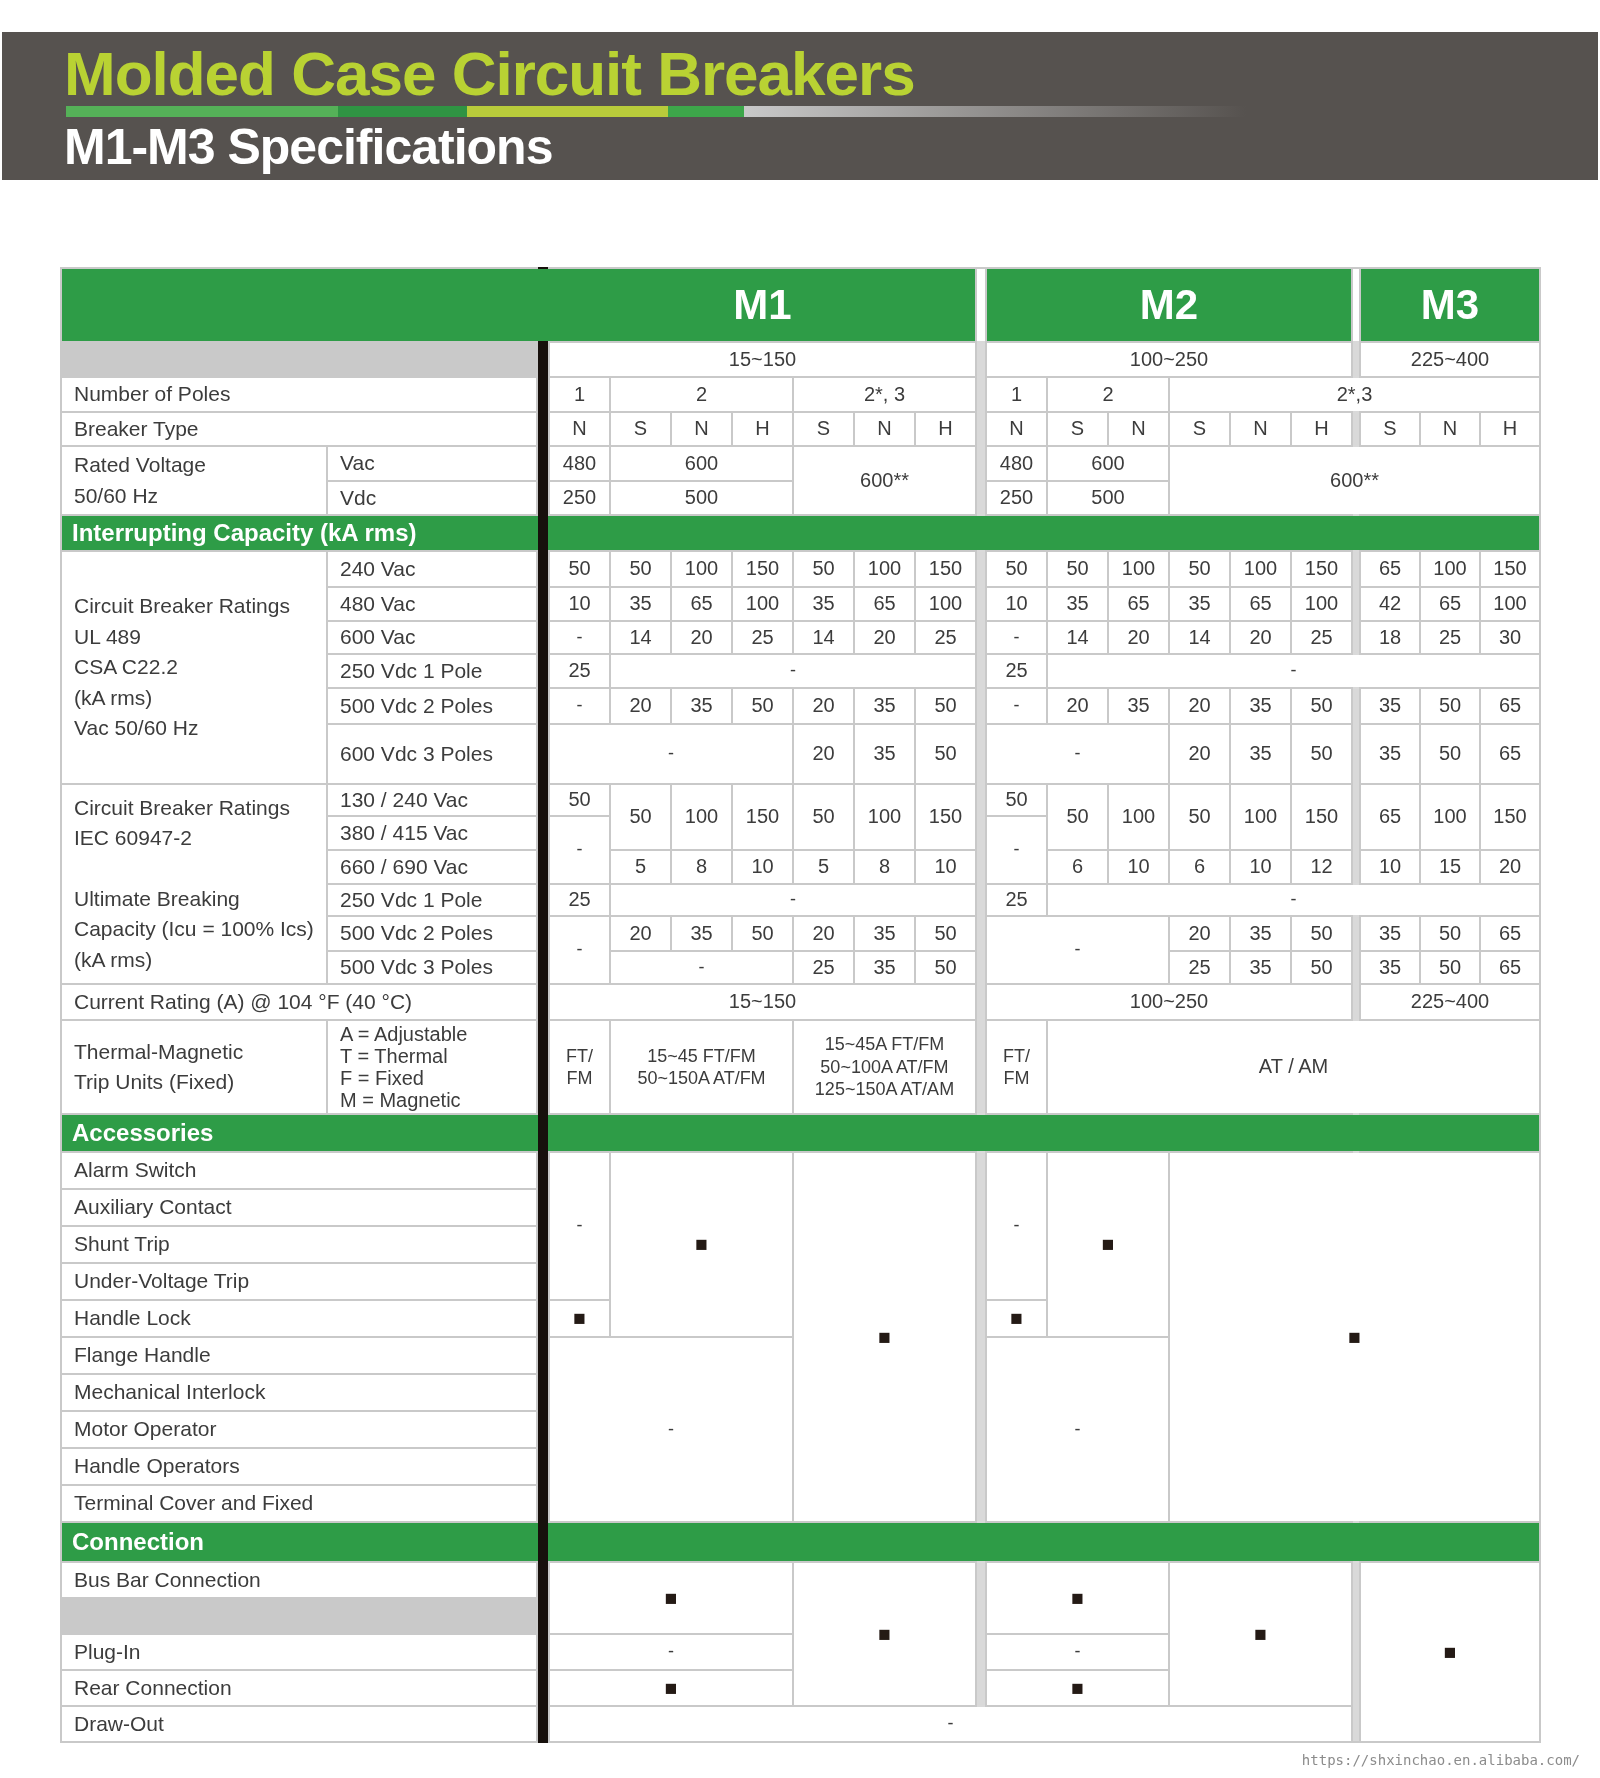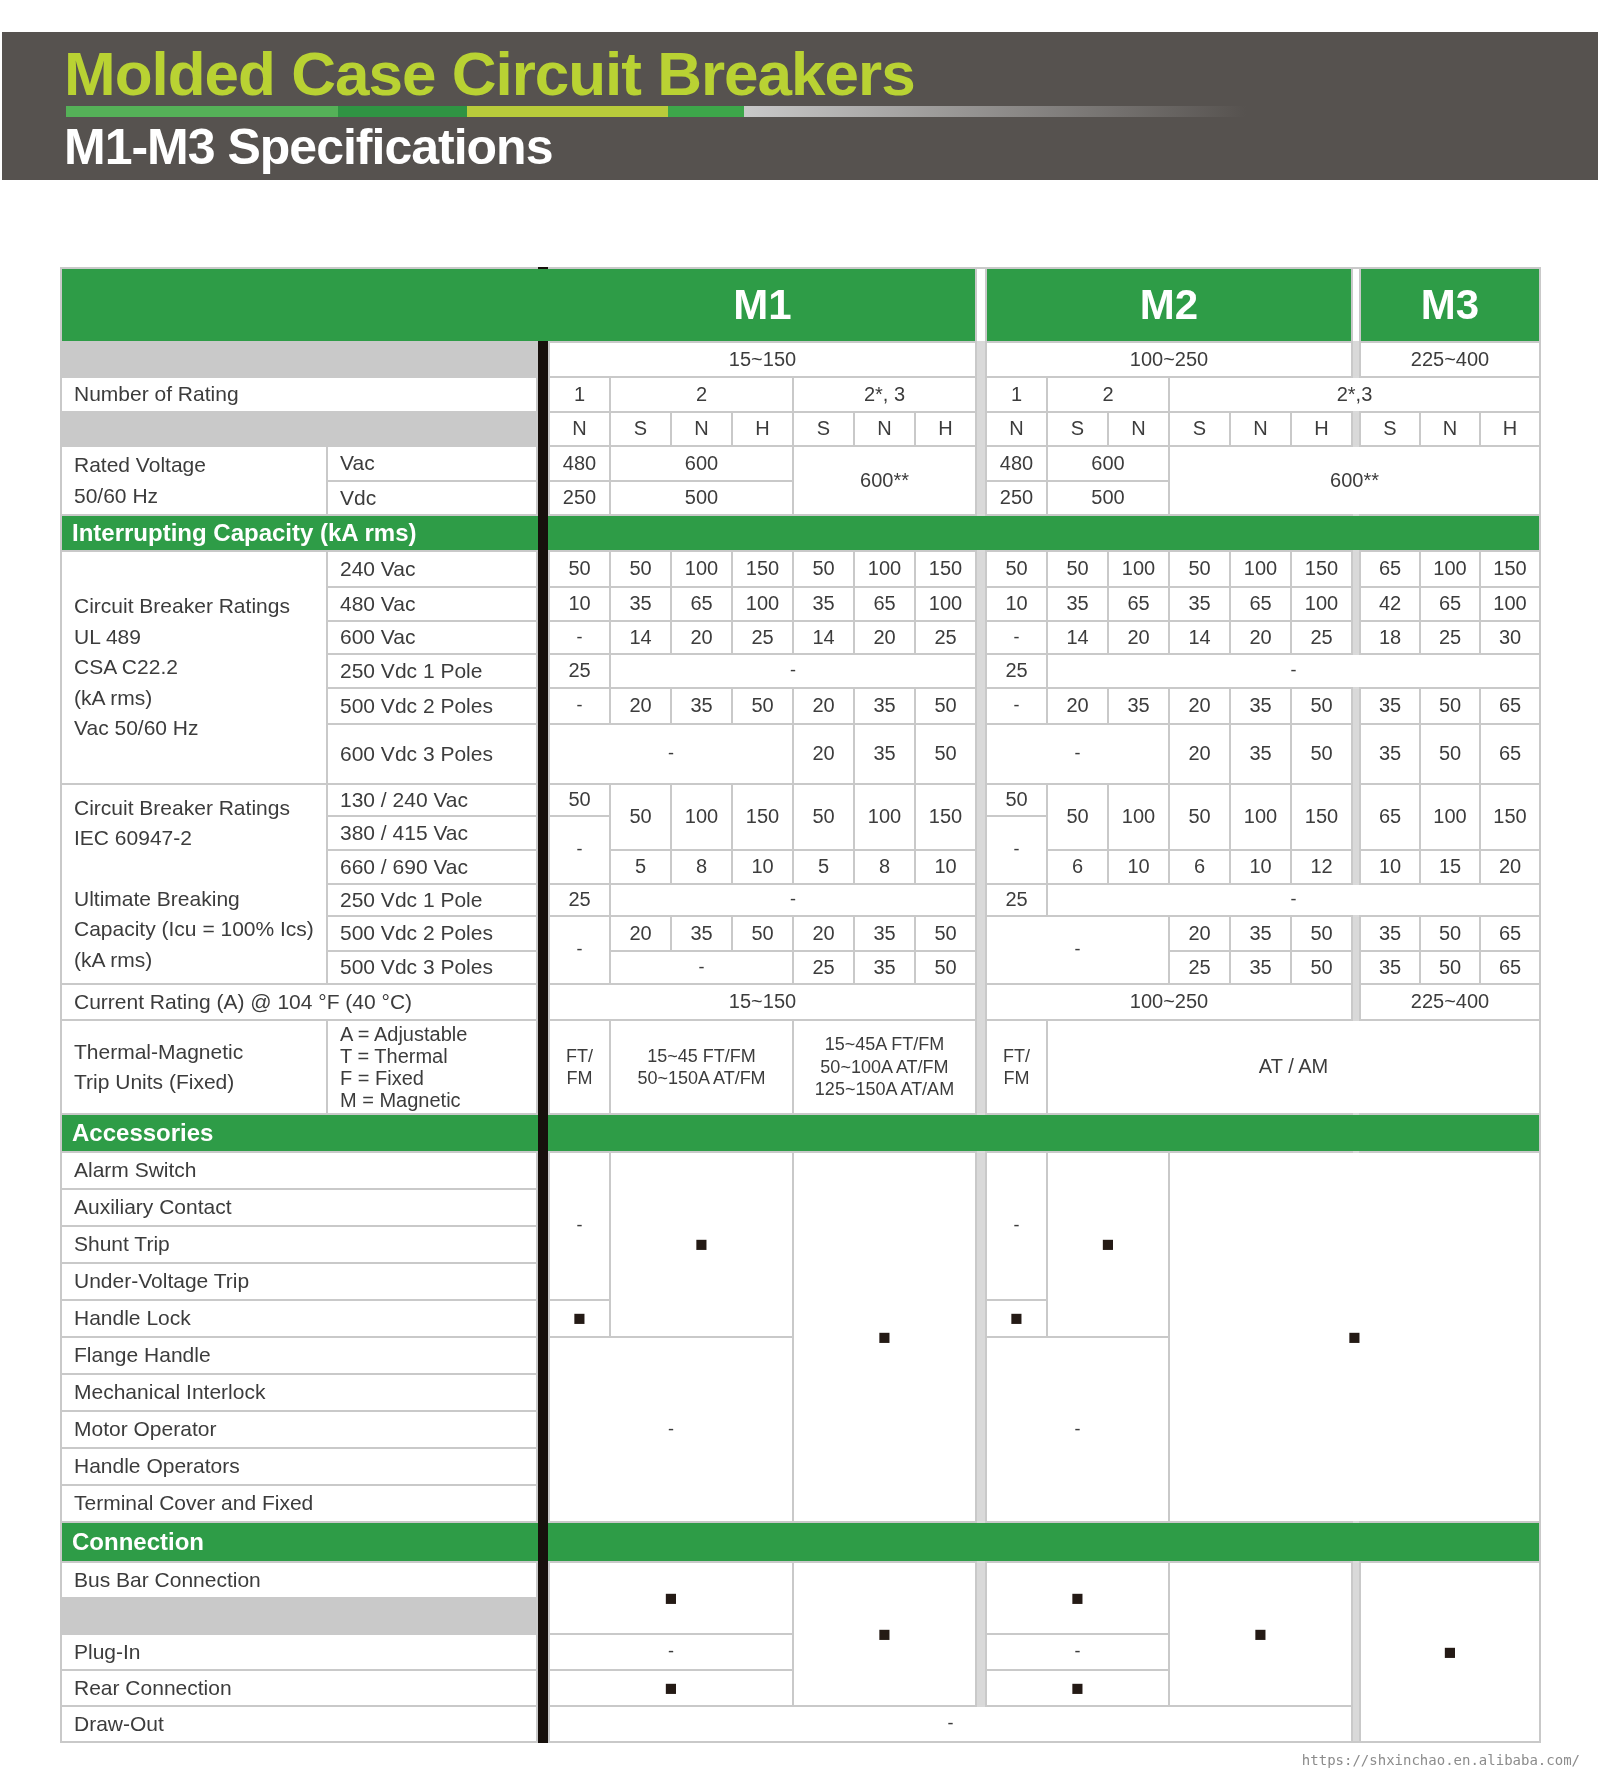--- a/index.html
+++ b/index.html
@@ -64,28 +64,29 @@
   <div class="c phead rel" style="grid-area:1/1/2/11"><span class="m1span">M1</span></div>
   <div class="c" style="grid-area:1/11/2/12"></div>
   <div class="c phead" style="grid-area:1/12/2/18">M2</div>
   <div class="c" style="grid-area:1/18/2/19"></div>
   <div class="c phead" style="grid-area:1/19/2/22">M3</div>
 
   <div class="c" style="grid-area:2/4/3/11">15~150</div>
   <div class="c" style="grid-area:2/12/3/18">100~250</div>
   <div class="c" style="grid-area:2/19/3/22">225~400</div>
 
-  <div class="c lab" style="grid-area:3/1/4/3">Number of Rating</div>
+  <div class="c lab" style="grid-area:3/1/4/3">Number of Poles</div>
   <div class="c" style="grid-area:3/4">1</div>
   <div class="c" style="grid-area:3/5/4/8">2</div>
   <div class="c" style="grid-area:3/8/4/11">2*, 3</div>
   <div class="c" style="grid-area:3/12">1</div>
   <div class="c" style="grid-area:3/13/4/15">2</div>
   <div class="c" style="grid-area:3/15/4/22">2*,3</div>
 
+  <div class="c lab" style="grid-area:4/1/5/3">Breaker Type</div>
   <div class="c" style="grid-area:4/4">N</div>
   <div class="c" style="grid-area:4/5">S</div>
   <div class="c" style="grid-area:4/6">N</div>
   <div class="c" style="grid-area:4/7">H</div>
   <div class="c" style="grid-area:4/8">S</div>
   <div class="c" style="grid-area:4/9">N</div>
   <div class="c" style="grid-area:4/10">H</div>
   <div class="c" style="grid-area:4/12">N</div>
   <div class="c" style="grid-area:4/13">S</div>
   <div class="c" style="grid-area:4/14">N</div>

